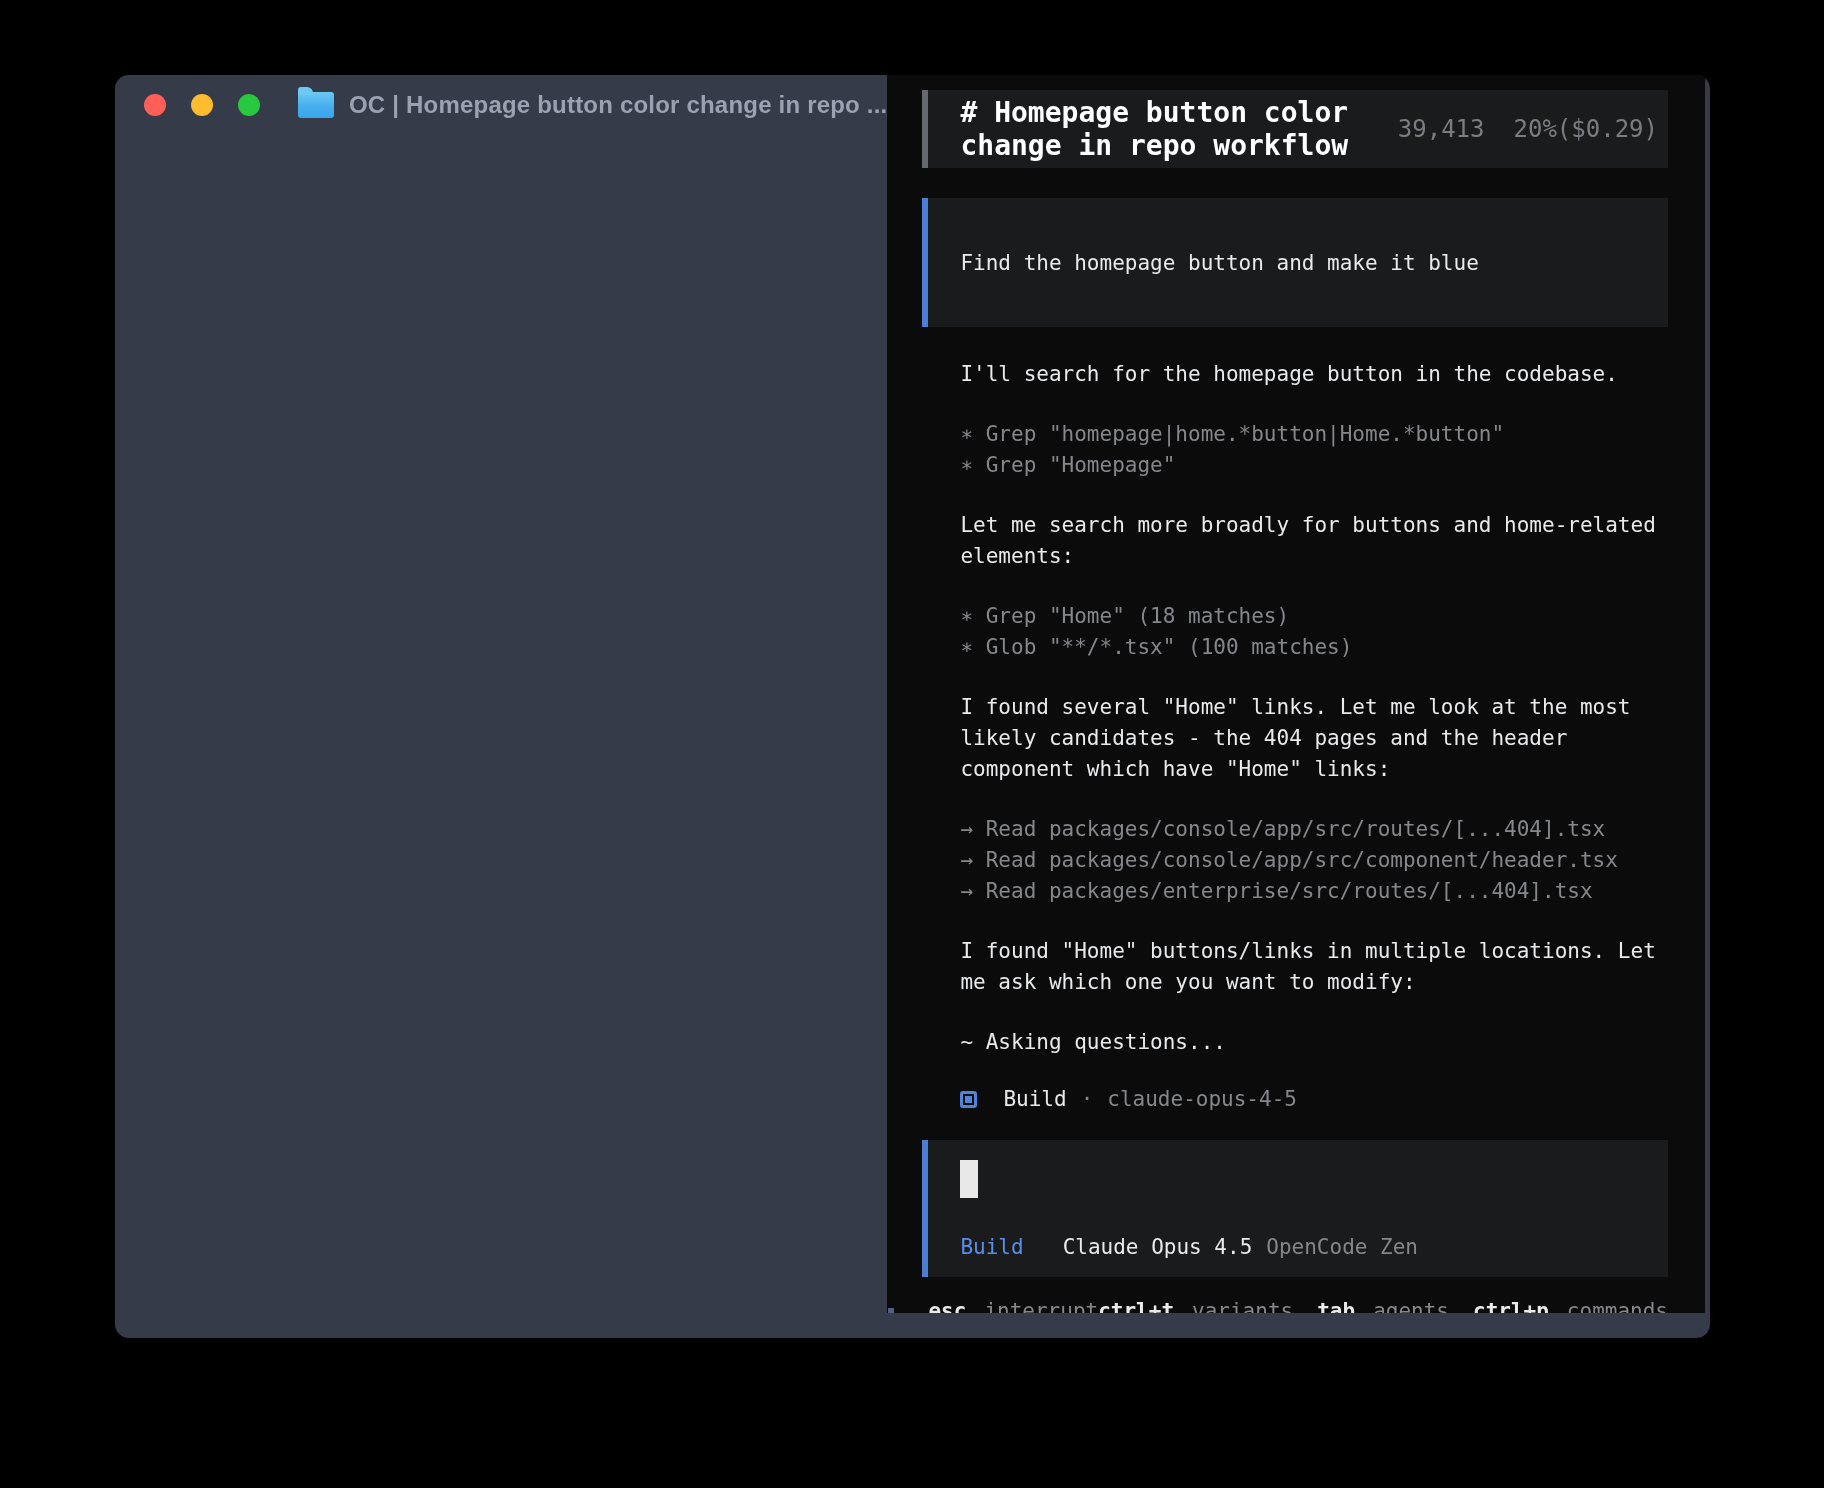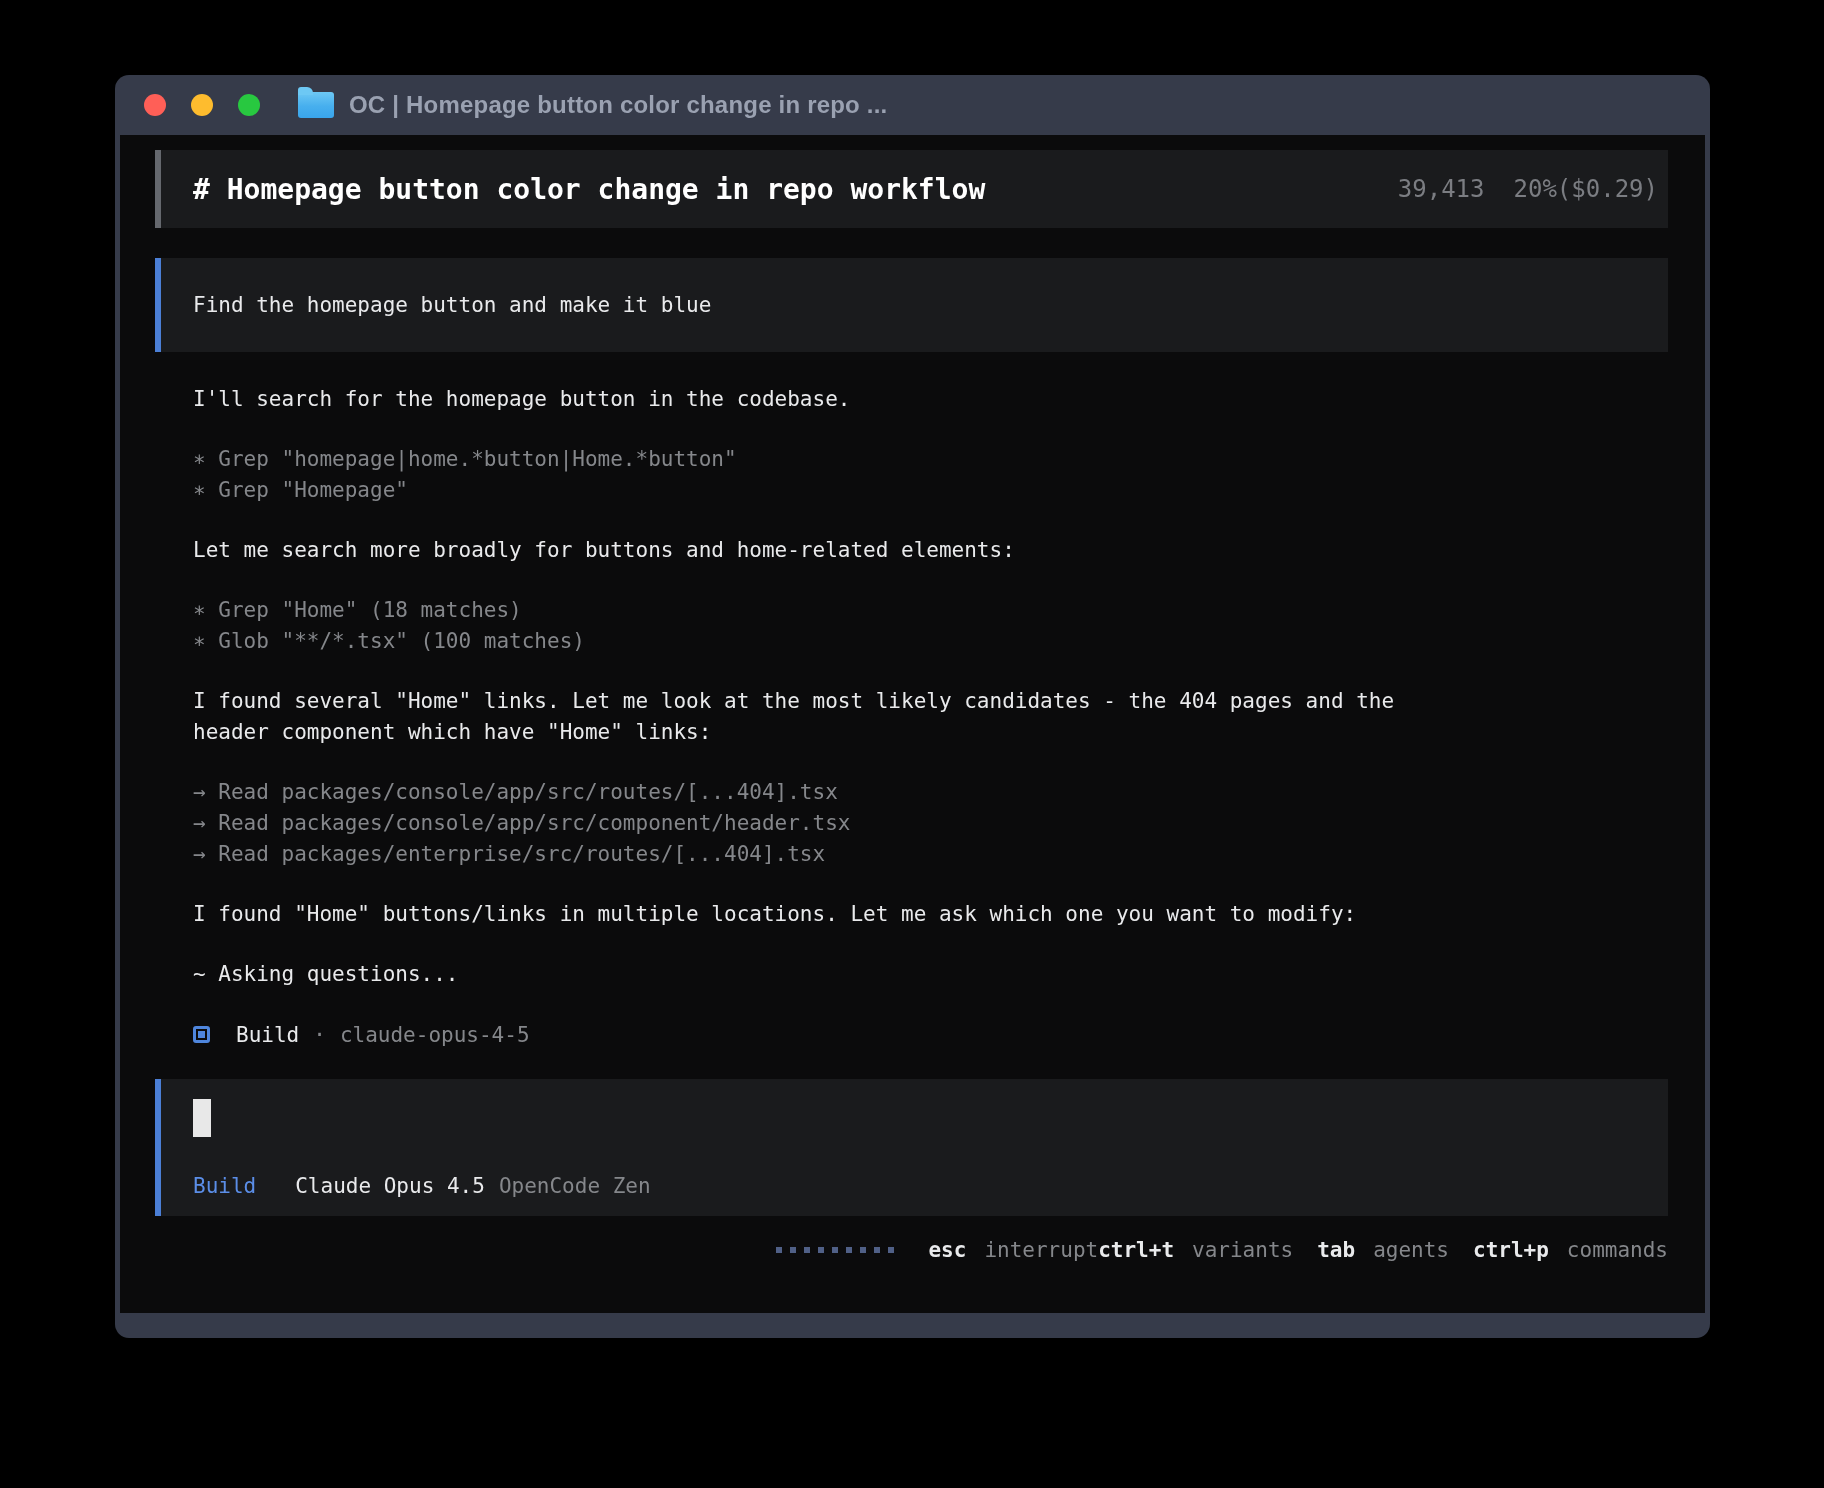--- a/index.html
+++ b/index.html
@@ -10,21 +10,21 @@
     overflow:hidden;
     font-family:"DejaVu Sans Mono", monospace;
   }
   .window {
     position:absolute; left:115px; top:75px;
     width:1595px; height:1263px;
     background:#363b4a;
     border-radius:14px;
     box-sizing:border-box;
     padding:0 5px 25px 5px;
-    display:flex; flex-direction:column;
+    display:flex; flex-direction:row;
     overflow:hidden;
   }
   .titlebar {
     height:60px; flex:none;
     display:flex; align-items:center;
     padding:0 0 0 24px;
   }
   .lights { display:flex; gap:25px; align-items:center; }
   .light { width:22px; height:22px; border-radius:50%; }
   .light-red    { background:#ff5f57; }
@@ -51,21 +51,21 @@
     flex:none; height:78px;
     border-left:6px solid #65686e;
     display:flex; align-items:center; justify-content:space-between;
     padding:0 10px 0 32px;
   }
   .session-title { font-weight:700; font-size:28px; color:#ffffff; }
   .session-stats { font-size:24px; color:#7b7d82; display:flex; align-items:center; }
   .stat-context { margin-left:29px; }
   .stat-cost    { }
   .user-block {
-    flex:none; height:94px; margin-top:30px;
+    flex:none; height:129px; margin-top:30px;
     border-left:6px solid #4b7fd6;
     display:flex; align-items:center;
     padding:0 24px 0 32px;
     font-size:21px; color:#e9eaec;
   }
   .messages {
     margin:32px 0 0 38px;
     max-width:1215px;
     font-size:21px; line-height:31px;
   }

